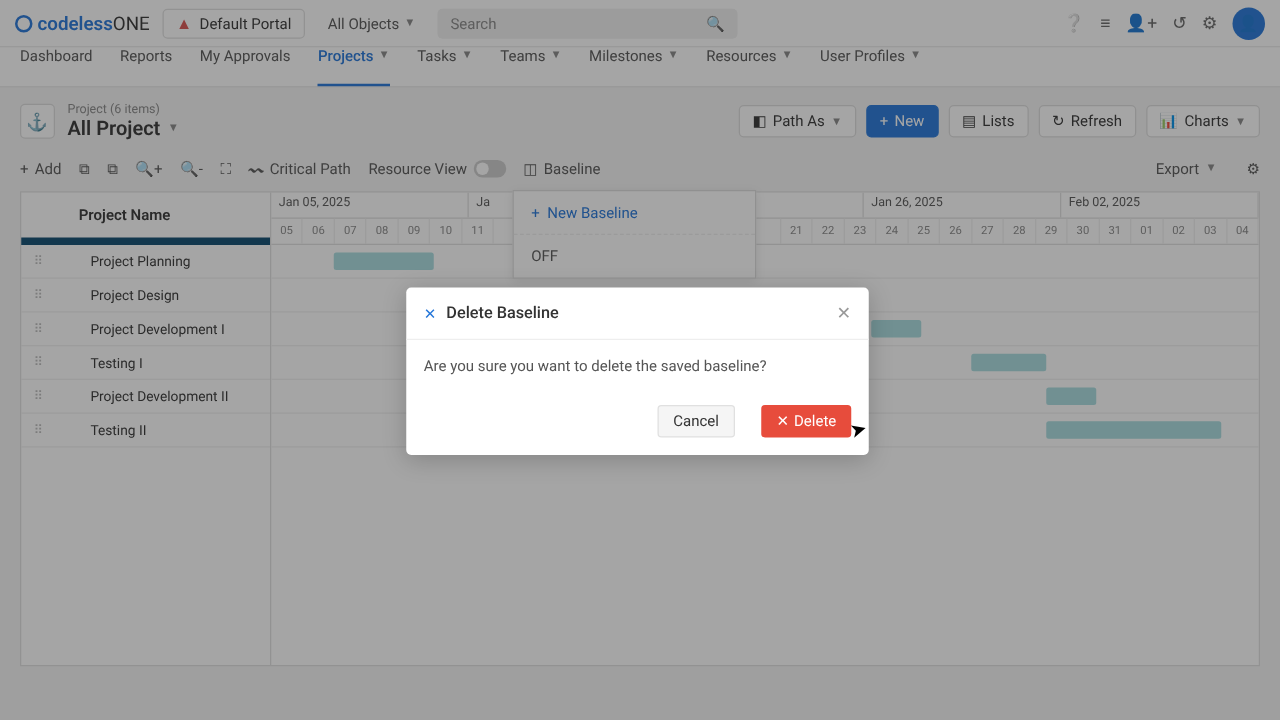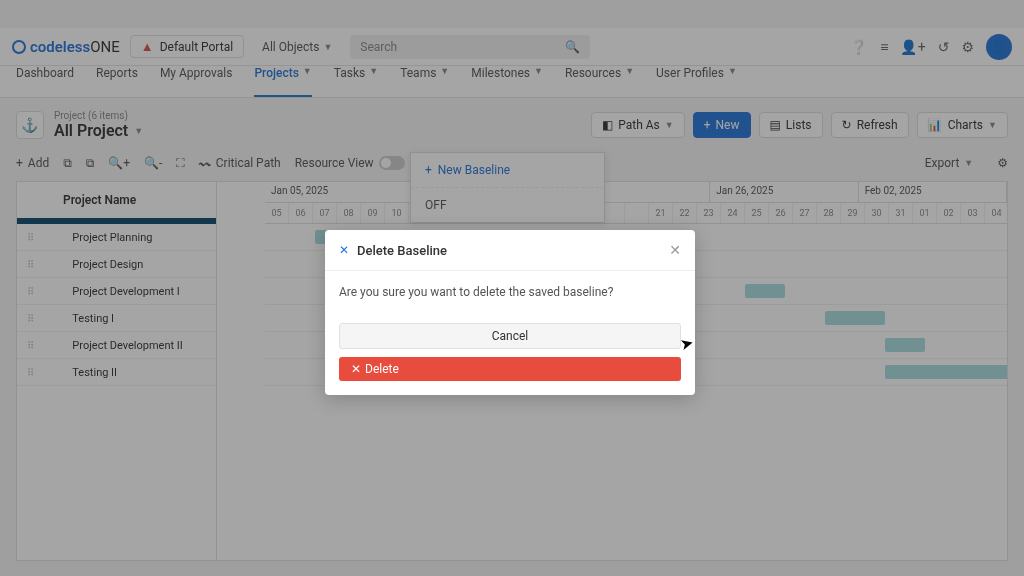--- a/index.html
+++ b/index.html
@@ -1,17 +1,17 @@
 <!DOCTYPE html>
 <html><head>
 <meta charset="utf-8">
 <style>
 * { box-sizing: border-box; margin: 0; padding: 0; font-family: -apple-system, BlinkMacSystemFont, 'Segoe UI', Roboto, sans-serif; }
 body { background: #f5f5f5; width: 1024px; height: 576px; overflow: hidden; position: relative; }
-.topbar { height: 38px; background: #fff; display: flex; align-items: center; padding: 0 12px; border-bottom: 1px solid #e5e5e5; gap: 10px; margin-top: 28px; }
+.topbar { height: 38px; background: #fff; display: flex; align-items: center; padding: 0 12px; border-bottom: 1px solid #e5e5e5; gap: 10px; }
 .logo { display: flex; align-items: center; font-weight: 600; color: #2476d9; font-size: 15px; }
 .logo-icon { width: 14px; height: 14px; border: 2px solid #2476d9; border-radius: 50%; margin-right: 4px; }
 .logo .one { color: #333; font-weight: 400; }
 .portal-badge { display: flex; align-items: center; gap: 6px; border: 1px solid #e0e0e0; border-radius: 4px; padding: 3px 10px; font-size: 12px; color: #333; }
 .portal-icon { color: #d9534f; font-size: 13px; }
 .objects-dd { font-size: 12px; color: #555; padding: 4px 8px; display: flex; align-items: center; gap: 4px; }
 .search-box { flex: 1; max-width: 240px; background: #f0f0f0; border-radius: 4px; padding: 5px 10px; font-size: 12px; color: #888; display: flex; align-items: center; justify-content: space-between; }
 .topbar-right { margin-left: auto; display: flex; align-items: center; gap: 12px; color: #666; font-size: 14px; }
 .avatar { width: 26px; height: 26px; border-radius: 50%; background: #2476d9; color: #fff; display: flex; align-items: center; justify-content: center; font-size: 13px; }
 .nav { height: 32px; background: #fff; display: flex; align-items: center; padding: 0 16px; gap: 22px; border-bottom: 1px solid #e5e5e5; font-size: 12px; color: #555; }
@@ -30,38 +30,38 @@
 .tool { display: flex; align-items: center; gap: 5px; cursor: pointer; }
 .toggle { width: 26px; height: 14px; background: #ccc; border-radius: 8px; position: relative; }
 .toggle::after { content: ''; position: absolute; width: 10px; height: 10px; background: #fff; border-radius: 50%; top: 2px; left: 2px; }
 .toolbar-right { margin-left: auto; display: flex; gap: 24px; align-items: center; }
 .gantt { margin-top: 10px; border: 1px solid #e0e0e0; background: #fff; display: flex; height: 380px; position: relative; }
 .left-panel { width: 200px; border-right: 1px solid #e0e0e0; }
 .left-header { height: 42px; border-bottom: 6px solid #0c4a6e; display: flex; align-items: center; padding-left: 46px; font-size: 12px; font-weight: 600; color: #333; }
 .task-row { height: 27px; display: flex; align-items: center; padding-left: 10px; font-size: 11px; color: #333; border-bottom: 1px solid #f0f0f0; gap: 8px; }
 .drag-handle { color: #bbb; font-size: 10px; cursor: grab; }
 .task-name { padding-left: 30px; }
-.right-panel { flex: 1; overflow: hidden; position: relative; margin-left: 48px; }
+.right-panel { flex: 1; overflow: hidden; position: relative; }
 .date-header { height: 21px; display: flex; border-bottom: 1px solid #e0e0e0; }
 .date-group { flex: 1; font-size: 10px; color: #555; padding: 3px 6px; border-right: 1px solid #e0e0e0; }
 .day-header { height: 21px; display: flex; border-bottom: 1px solid #e0e0e0; }
 .day-cell { min-width: 24px; flex: 1; text-align: center; font-size: 9px; color: #888; border-right: 1px solid #f0f0f0; line-height: 21px; }
 .gantt-row { height: 27px; border-bottom: 1px solid #f0f0f0; position: relative; }
 .bar { position: absolute; height: 14px; top: 6px; background: #a8dde0; border-radius: 2px; }
 .dropdown { position: absolute; left: 410px; top: 152px; width: 195px; background: #fff; border: 1px solid #ddd; box-shadow: 0 2px 8px rgba(0,0,0,0.1); z-index: 5; font-size: 12px; }
 .dropdown-item { padding: 10px 14px; color: #2476d9; display: flex; align-items: center; gap: 6px; border-bottom: 1px dashed #eee; cursor: pointer; }
 .dropdown-item.off { color: #555; border-bottom: none; }
 .overlay { position: absolute; inset: 0; background: rgba(30,30,30,0.4); z-index: 10; }
 .modal { position: absolute; left: 325px; top: 230px; width: 370px; background: #fff; border-radius: 4px; box-shadow: 0 4px 20px rgba(0,0,0,0.2); z-index: 20; }
 .modal-header { display: flex; align-items: center; padding: 12px 14px; border-bottom: 1px solid #eee; }
 .modal-header .x-icon { color: #2476d9; font-size: 12px; margin-right: 8px; }
 .modal-title { font-size: 13px; font-weight: 500; color: #333; }
 .modal-close { margin-left: auto; color: #999; font-size: 14px; cursor: pointer; }
 .modal-body { padding: 14px; font-size: 12px; color: #555; }
-.modal-footer { padding: 10px 14px 14px; display: flex; gap: 8px; flex-direction: column; }
+.modal-footer { padding: 10px 14px 14px; display: flex; justify-content: flex-end; gap: 21px; }
 .btn-cancel { background: #f5f5f5; border: 1px solid #e0e0e0; padding: 5px 12px; border-radius: 3px; font-size: 12px; color: #333; cursor: pointer; }
 .btn-delete { background: #e74c3c; color: #fff; border: none; padding: 5px 12px; border-radius: 3px; font-size: 12px; display: flex; align-items: center; gap: 4px; cursor: pointer; }
 .cursor { position: absolute; left: 680px; top: 334px; font-size: 16px; z-index: 30; color: #000; transform: rotate(-15deg); }
 </style>
 </head>
 <body>
 
 <div class="topbar">
   <div class="logo">
     <span class="logo-icon"></span>

